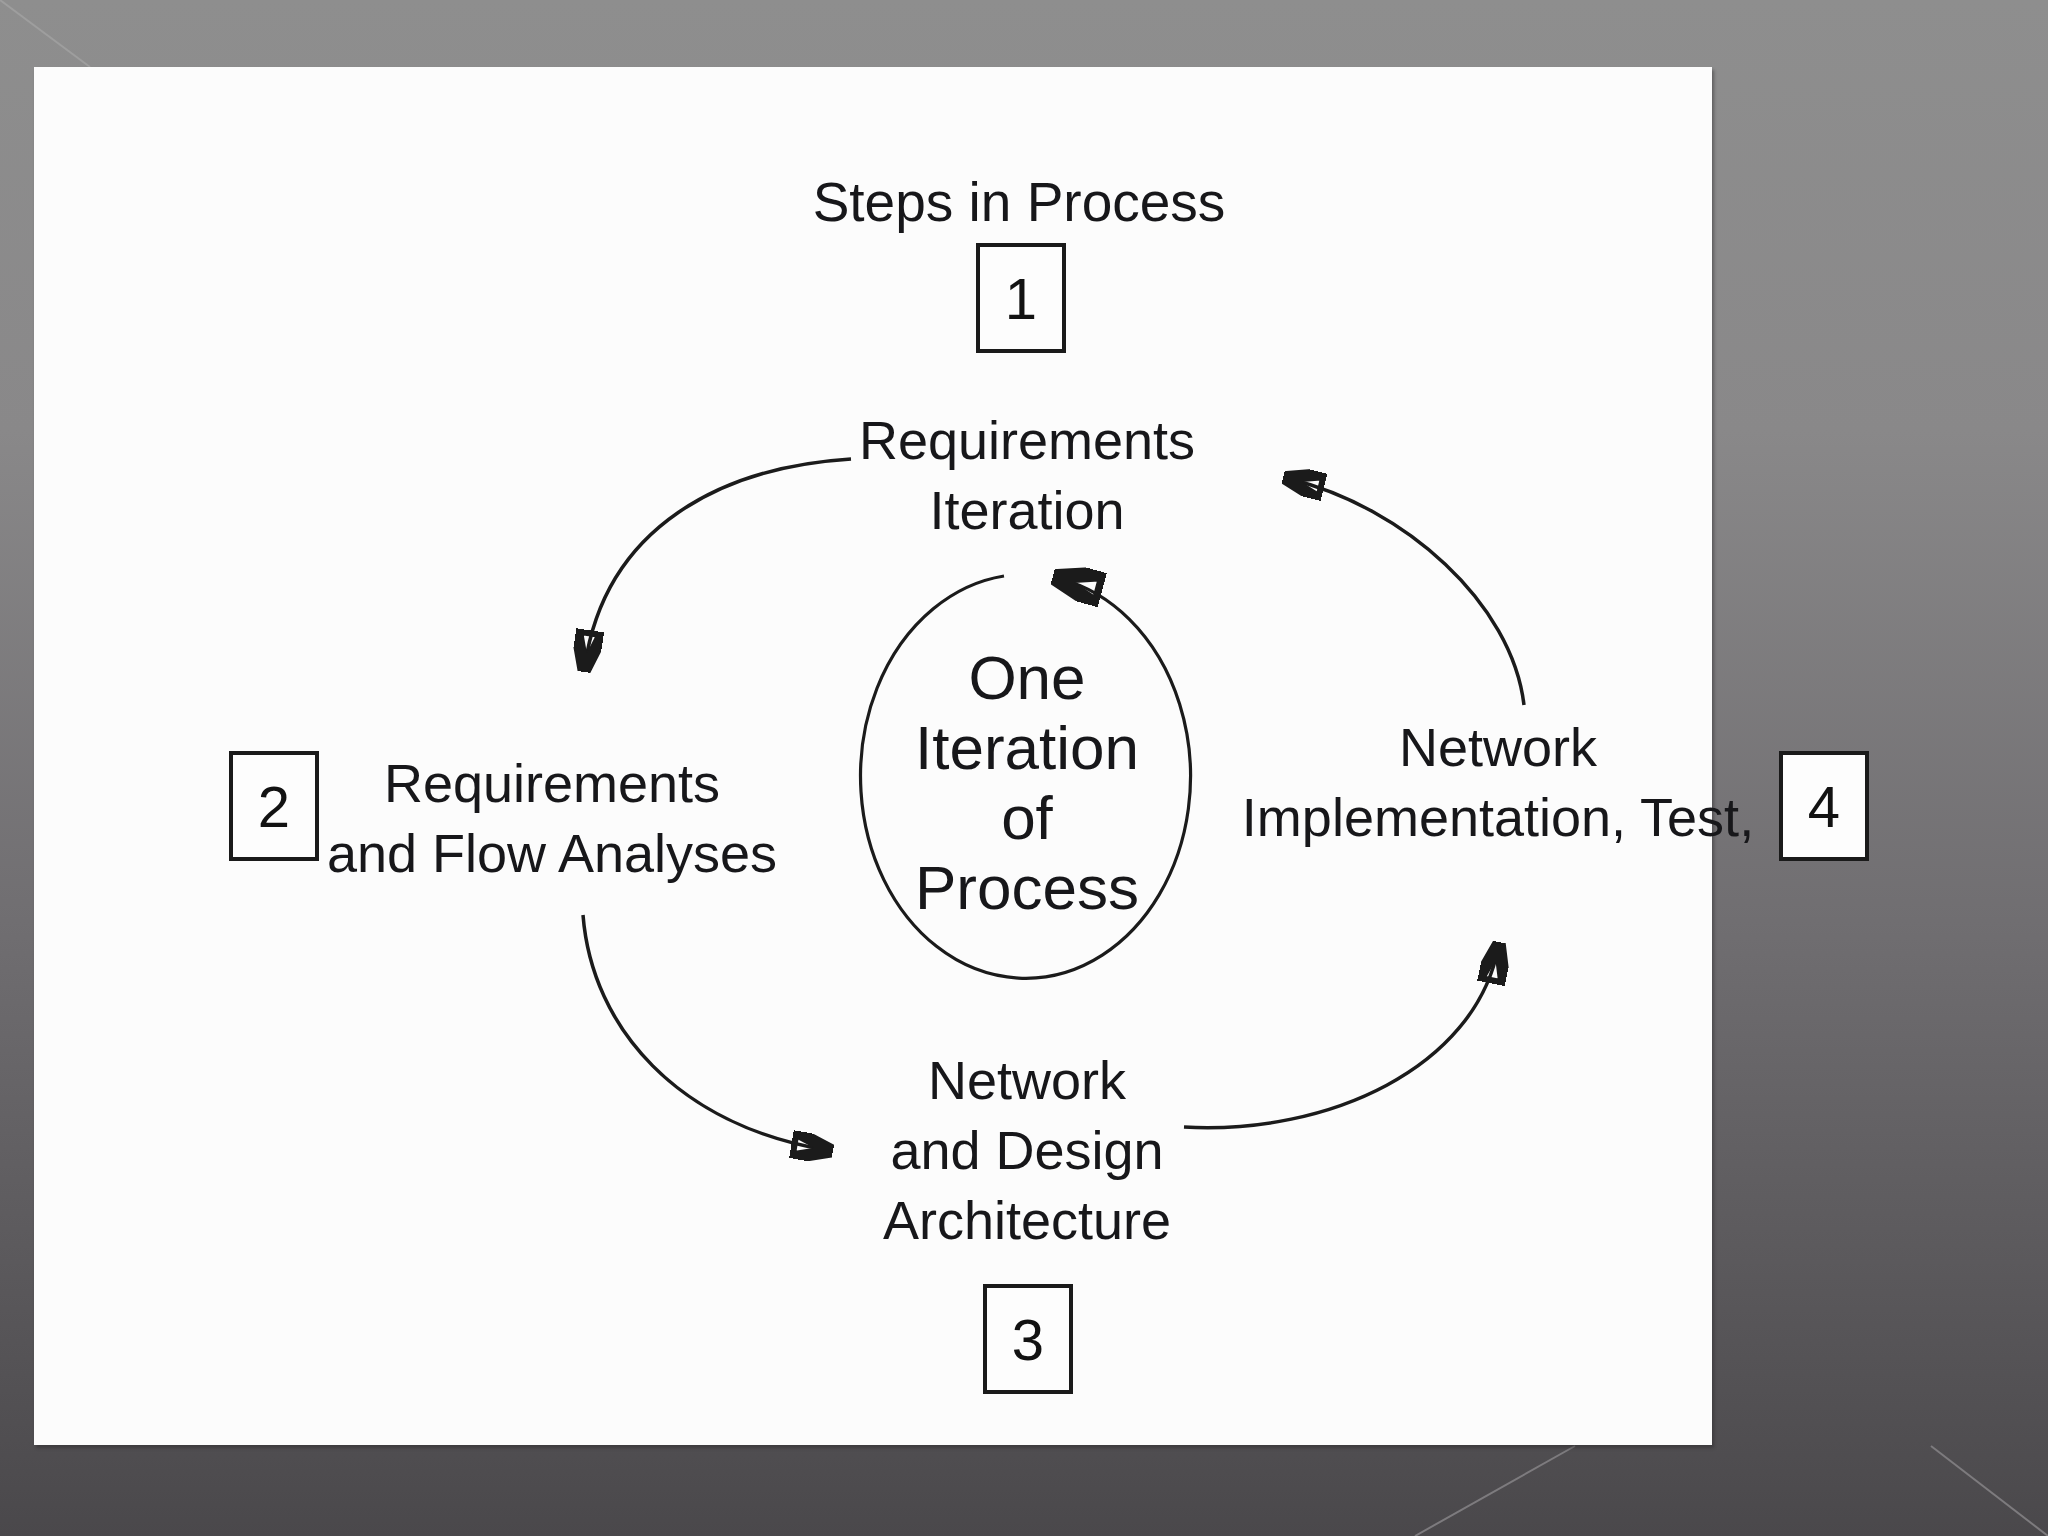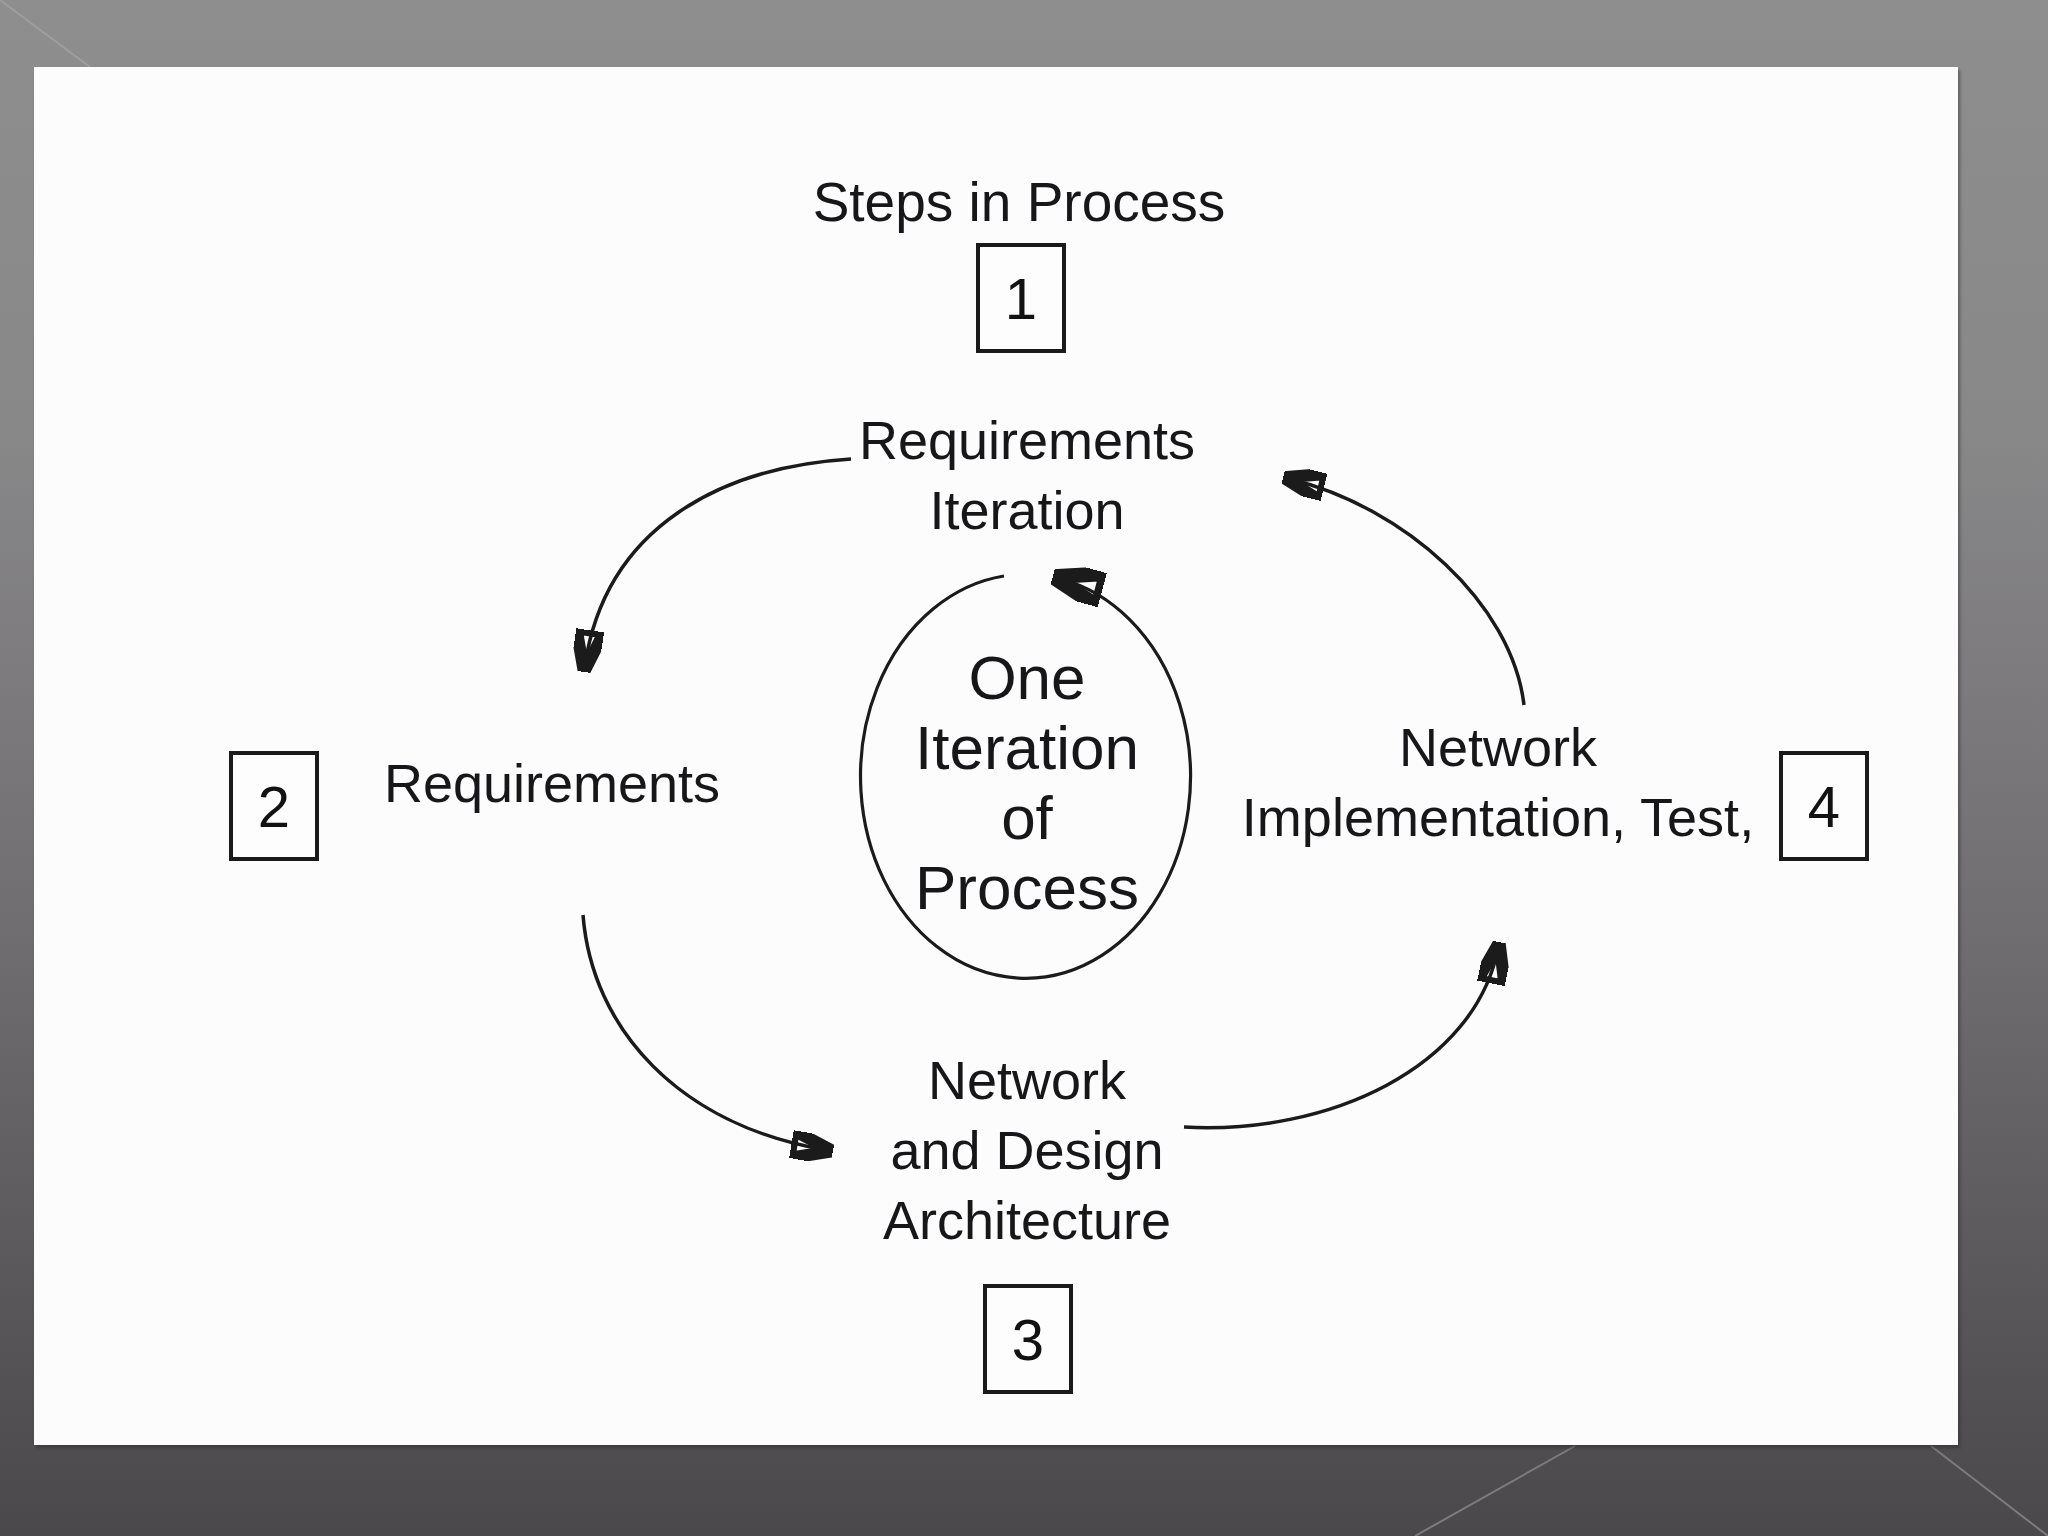--- a/index.html
+++ b/index.html
@@ -8,21 +8,21 @@
     width: 2048px;
     height: 1536px;
     overflow: hidden;
     background: linear-gradient(180deg, #8e8e8e 0%, #898889 28%, #706e71 60%, #4a484b 100%);
     font-family: "Liberation Sans", sans-serif;
   }
   .bg-lines { position: absolute; left: 0; top: 0; width: 2048px; height: 1536px; }
   .canvas {
     position: absolute;
     left: 34px; top: 67px;
-    width: 1924px; height: 1378px;
+    width: 1678px; height: 1378px;
     background: #fcfcfc;
     box-shadow: 2px 3px 3px rgba(40, 38, 40, 0.45);
   }
   .arrows { position: absolute; left: 0; top: 0; width: 1941px; height: 1378px; }
   .arrows path { stroke: #1b1b1b; fill: none; stroke-width: 3.5px; }
   .arrows path.ellipse { stroke-width: 3.2px; }
   .lbl {
     position: absolute;
     transform: translateX(-50%);
     text-align: center;
@@ -87,20 +87,21 @@
       <span>4</span>
     </div>
 
     <div class="lbl" style="left:993px; top:338px;">
       <div>Requirements</div>
       <div>Iteration</div>
     </div>
 
     <div class="lbl" style="left:518px; top:681px;">
       <div>Requirements</div>
+      <div>and Flow Analyses</div>
     </div>
 
     <div class="lbl" style="left:993px; top:978px;">
       <div>Network</div>
       <div>and Design</div>
       <div>Architecture</div>
     </div>
 
     <div class="lbl" style="left:1464px; top:645px;">
       <div>Network</div>

